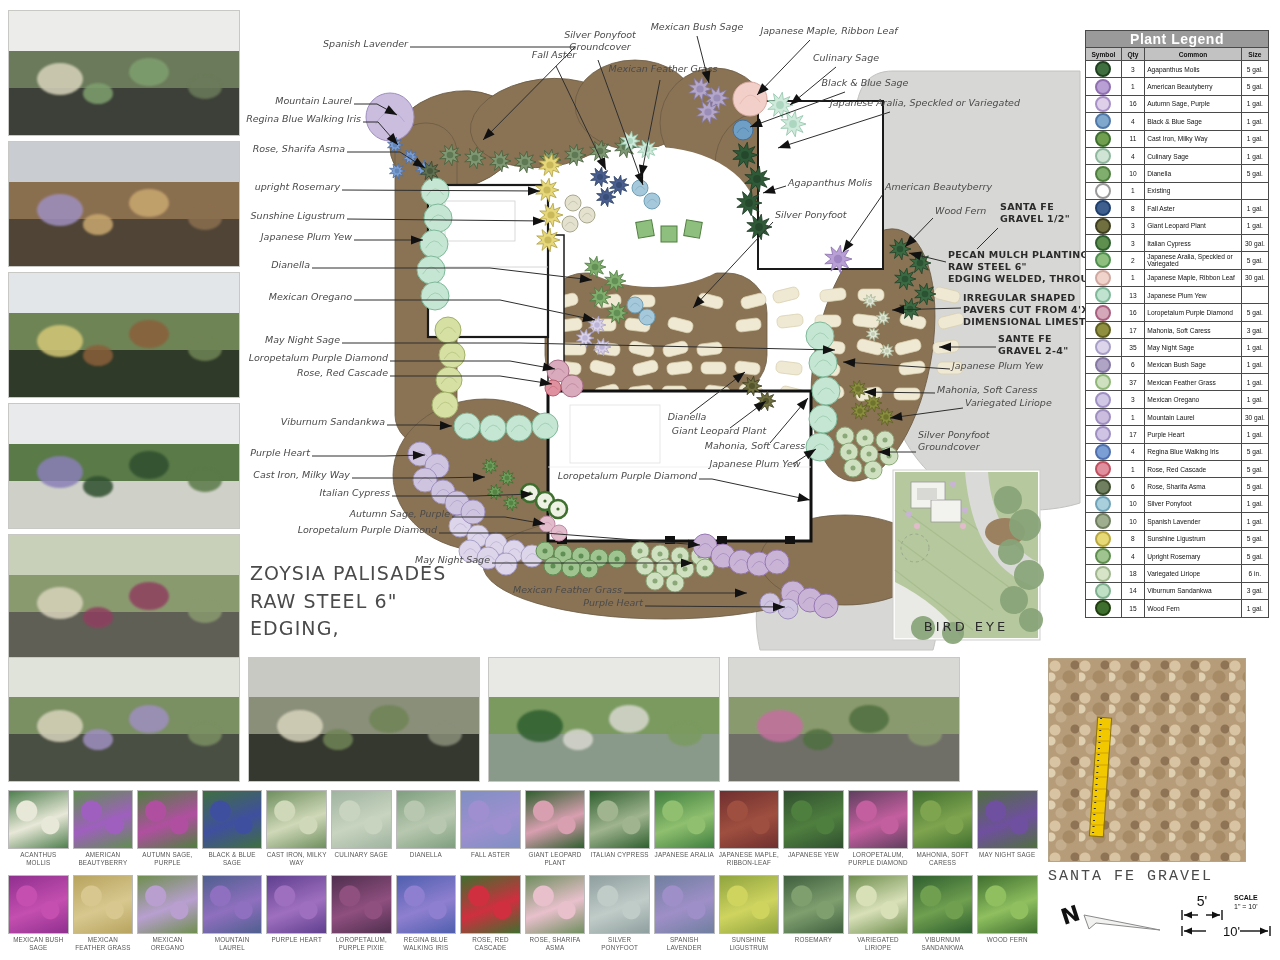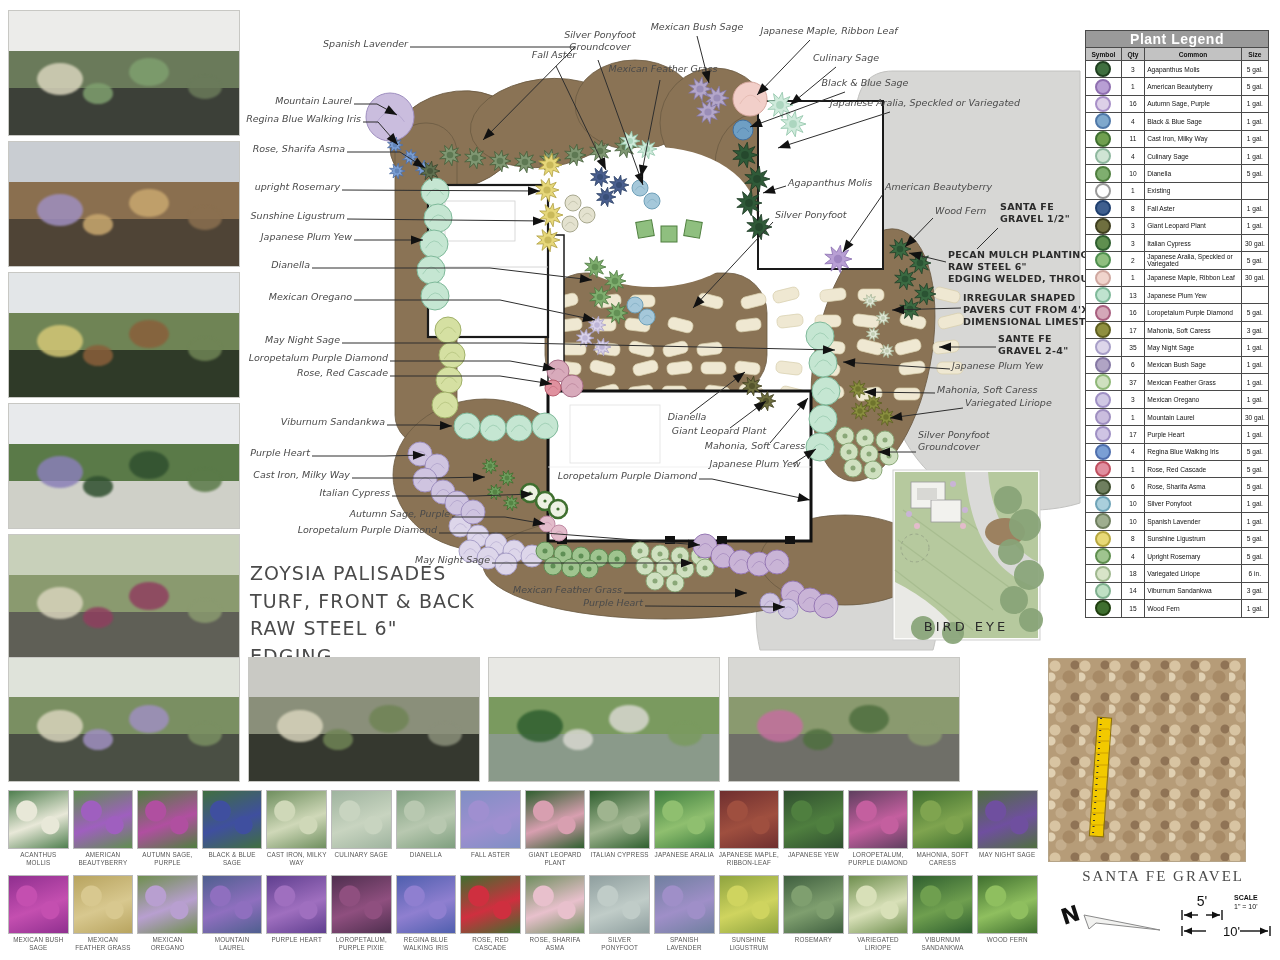--- a/index.html
+++ b/index.html
@@ -55,22 +55,22 @@
             radial-gradient(circle at 20px 18px, #a78a66 0 6px, transparent 7px),
             radial-gradient(circle at 12px 26px, #c4ad8c 0 5px, transparent 6px),
             radial-gradient(circle at 26px 6px, #8f7355 0 4px, transparent 5px),
             radial-gradient(circle at 2px 18px, #e0d0b2 0 4px, transparent 5px);
           background-size:30px 32px;}
   .tape{position:absolute;left:44px;top:58px;width:13px;height:118px;background:
         repeating-linear-gradient(180deg,#f2c900 0 10px,#e0b400 10px 12px);
         border:1px solid #8f7300;transform:rotate(4deg);}
   .tape:before{content:"";position:absolute;left:2px;top:0;width:2px;height:100%;
         background:repeating-linear-gradient(180deg,#333 0 1px,transparent 1px 6px);}
-  .gravel-caption{position:absolute;left:1048px;top:868px;width:196px;text-align:right;
-        font-family:Liberation Serif, serif;font-size:15px;letter-spacing:2px;color:#4a4a4a;}
+  .gravel-caption{position:absolute;left:1048px;top:868px;width:196px;text-align:left;
+        font-family:Liberation Mono, monospace;font-size:15px;letter-spacing:2px;color:#4a4a4a;}
   .north{position:absolute;left:1056px;top:893px;}
   .scalebar{position:absolute;left:1178px;top:890px;}
 </style>
 </head>
 <body>
 <div class="sheet">
 
 <div class="render-col" id="left-renders">
       <div class="render-card" style="background: linear-gradient(rgb(236, 236, 234) 0%, rgb(236, 236, 234) 32%, rgb(106, 122, 90) 32%, rgb(106, 122, 90) 62%, rgb(60, 64, 56) 62%, rgb(60, 64, 56) 100%);">
         <div class="blob" style="left: 12%; top: 42%; width: 46px; height: 32.2px; background: rgb(216, 212, 188);"></div>
@@ -667,21 +667,20 @@
         <text x="720" y="401" text-anchor="start" class="lbl">Variegated Liriope</text>
         <polyline points="671,447 633,447" class="leader"></polyline>
         <polygon points="633,447 645.0,451.5 645.0,442.5" class="arrowhead"></polygon>
         <text x="673" y="433" text-anchor="start" class="lbl">Silver Ponyfoot</text>
         <text x="673" y="445" text-anchor="start" class="lbl">Groundcover</text>
       </g>
 </svg>
 
 <div class="zoysia">
   <div>ZOYSIA PALISADES</div>
-  <div>TURF, FRONT &amp; BACK</div>
   <div>RAW STEEL 6" EDGING,</div>
 </div>
 
 <table class="legend">
   <thead>
     <tr>
           <th class="title" colspan="4">Plant Legend</th>
         </tr>
     <tr class="hdr">
       <td>Symbol</td>

